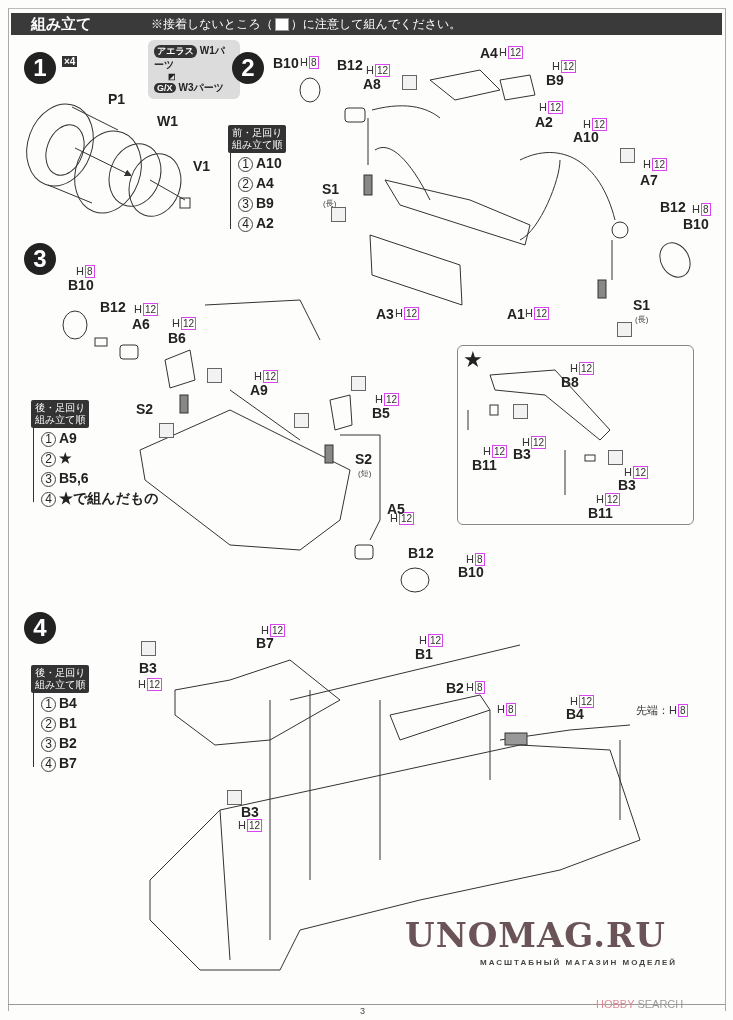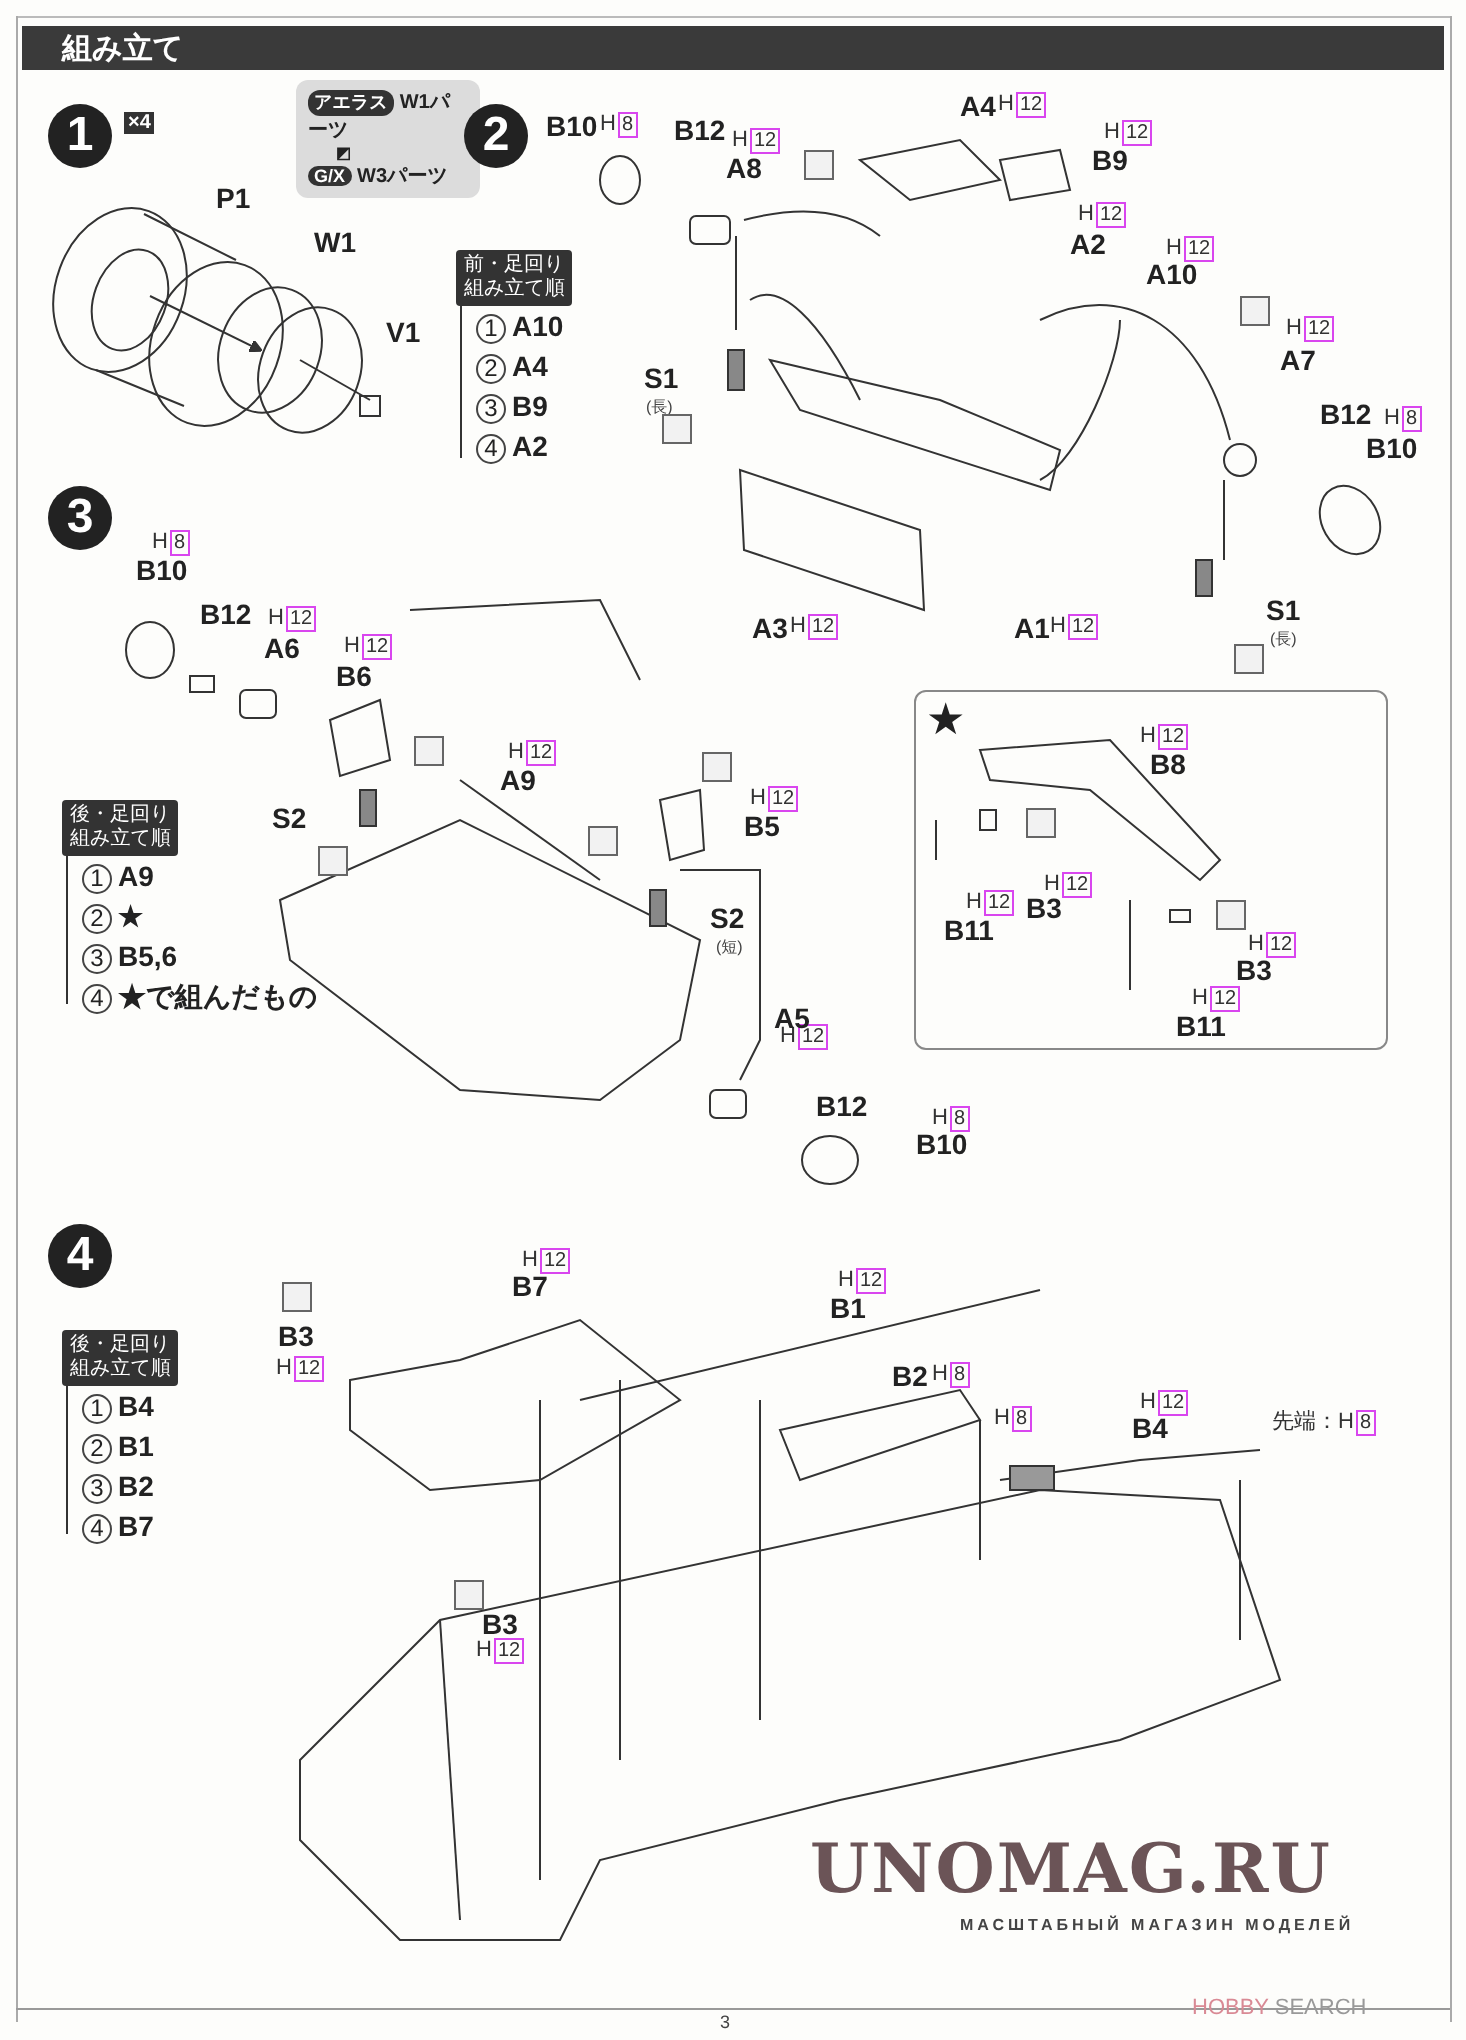--- a/index.html
+++ b/index.html
@@ -12,21 +12,21 @@
   .header .noglue{display:inline-block;width:12px;height:11px;background:#fff;border:1px solid #999;vertical-align:middle;margin:0 2px;position:relative;}
   .stepnum{position:absolute;width:32px;height:32px;border-radius:50%;background:#222;color:#fff;font-weight:bold;font-size:24px;display:flex;align-items:center;justify-content:center;}
   .lbl{position:absolute;font-weight:bold;font-size:14px;color:#222;white-space:nowrap;}
   .h{position:absolute;font-size:11px;color:#333;white-space:nowrap;}
   .h .box{display:inline-block;border:1px solid #d946ef;padding:0 1px;font-size:10px;line-height:11px;margin-left:1px;}
   .small{position:absolute;font-size:8px;color:#444;}
   .x4{position:absolute;background:#333;color:#fff;font-size:10px;font-weight:bold;padding:0 2px;}
   .callout{position:absolute;background:#dcdcdc;border-radius:6px;padding:4px 6px;font-size:10px;font-weight:bold;}
   .callout .tag{display:inline-block;background:#333;color:#fff;border-radius:6px;padding:0 3px;font-size:9px;margin-right:3px;}
   .order{position:absolute;font-size:14px;}
-  .order .head{background:#333;color:#fff;font-size:10px;padding:2px 4px;line-height:12px;border-radius:2px;display:inline-block;}
+  .order .head{background:#333;color:#fff;font-size:10px;padding:2px 4px;line-height:12px;border-radius:2px;display:inline-block;text-align:right;}
   .order .item{font-weight:bold;font-size:14px;line-height:20px;padding-left:10px;position:relative;}
   .order .item .c{font-weight:normal;font-size:12px;border:1px solid #444;border-radius:50%;display:inline-block;width:13px;height:13px;line-height:13px;text-align:center;margin-right:3px;vertical-align:middle;}
   .order .bar{position:absolute;left:2px;top:22px;width:1px;background:#333;}
   .nog{position:absolute;width:13px;height:13px;border:1px solid #666;background:#f2f2f2;}
   .starbox{position:absolute;left:457px;top:345px;width:235px;height:178px;border:1px solid #888;border-radius:6px;}
   .star{position:absolute;font-size:22px;color:#222;}
   svg.draw{position:absolute;left:0;top:0;}
   .wm{position:absolute;left:405px;top:915px;font-family:"DejaVu Serif",serif;font-weight:bold;font-size:34px;color:#6b5457;letter-spacing:1px;}
   .wmsub{position:absolute;left:480px;top:958px;font-size:8px;font-weight:bold;color:#444;letter-spacing:2px;}
   .hs{position:absolute;left:596px;top:998px;font-size:11px;font-weight:normal;color:#d98a95;}
@@ -35,20 +35,21 @@
   .bottomline{position:absolute;left:8px;top:1004px;width:717px;height:1px;background:#999;}
 </style>
 </head>
 <body>
 
 <div class="topline"></div>
 <div class="frame"></div>
 
 <div class="header">
   <span class="title">組み立て</span>
+  <span class="note"><span>※接着しないところ（</span><span class="noglue"></span><span>）に注意して組んでください。</span></span>
 </div>
 
 <svg class="draw" width="733" height="1020" fill="none" stroke="#333" stroke-width="1">
 
   <g>
     <ellipse cx="60" cy="145" rx="32" ry="42" transform="rotate(20 60 145)"></ellipse>
     <ellipse cx="65" cy="150" rx="18" ry="26" transform="rotate(20 65 150)"></ellipse>
     <path d="M72 107 L118 130 M48 185 L92 203"></path>
     <ellipse cx="108" cy="172" rx="32" ry="42" transform="rotate(20 108 172)"></ellipse>
   </g>
@@ -203,21 +204,21 @@
 <div class="small" style="left:358px;top:468px">(短)</div>
 <div class="h" style="left:390px;top:512px"><span>H</span><span class="box">12</span></div>
 <div class="lbl" style="left:387px;top:501px">A5</div>
 <div class="lbl" style="left:408px;top:545px">B12</div>
 <div class="h" style="left:466px;top:553px"><span>H</span><span class="box">8</span></div>
 <div class="lbl" style="left:458px;top:564px">B10</div>
 
 <div class="starbox"></div>
 <div class="star" style="left:463px;top:347px">★</div>
 <div class="h" style="left:570px;top:362px"><span>H</span><span class="box">12</span></div>
-<div class="lbl" style="left:575px;top:374px">B8</div>
+<div class="lbl" style="left:561px;top:374px">B8</div>
 <div class="nog" style="left:513px;top:404px"></div>
 <div class="h" style="left:522px;top:436px"><span>H</span><span class="box">12</span></div>
 <div class="lbl" style="left:513px;top:446px">B3</div>
 <div class="h" style="left:483px;top:445px"><span>H</span><span class="box">12</span></div>
 <div class="lbl" style="left:472px;top:457px">B11</div>
 <div class="nog" style="left:608px;top:450px"></div>
 <div class="h" style="left:624px;top:466px"><span>H</span><span class="box">12</span></div>
 <div class="lbl" style="left:618px;top:477px">B3</div>
 <div class="h" style="left:596px;top:493px"><span>H</span><span class="box">12</span></div>
 <div class="lbl" style="left:588px;top:505px">B11</div>

